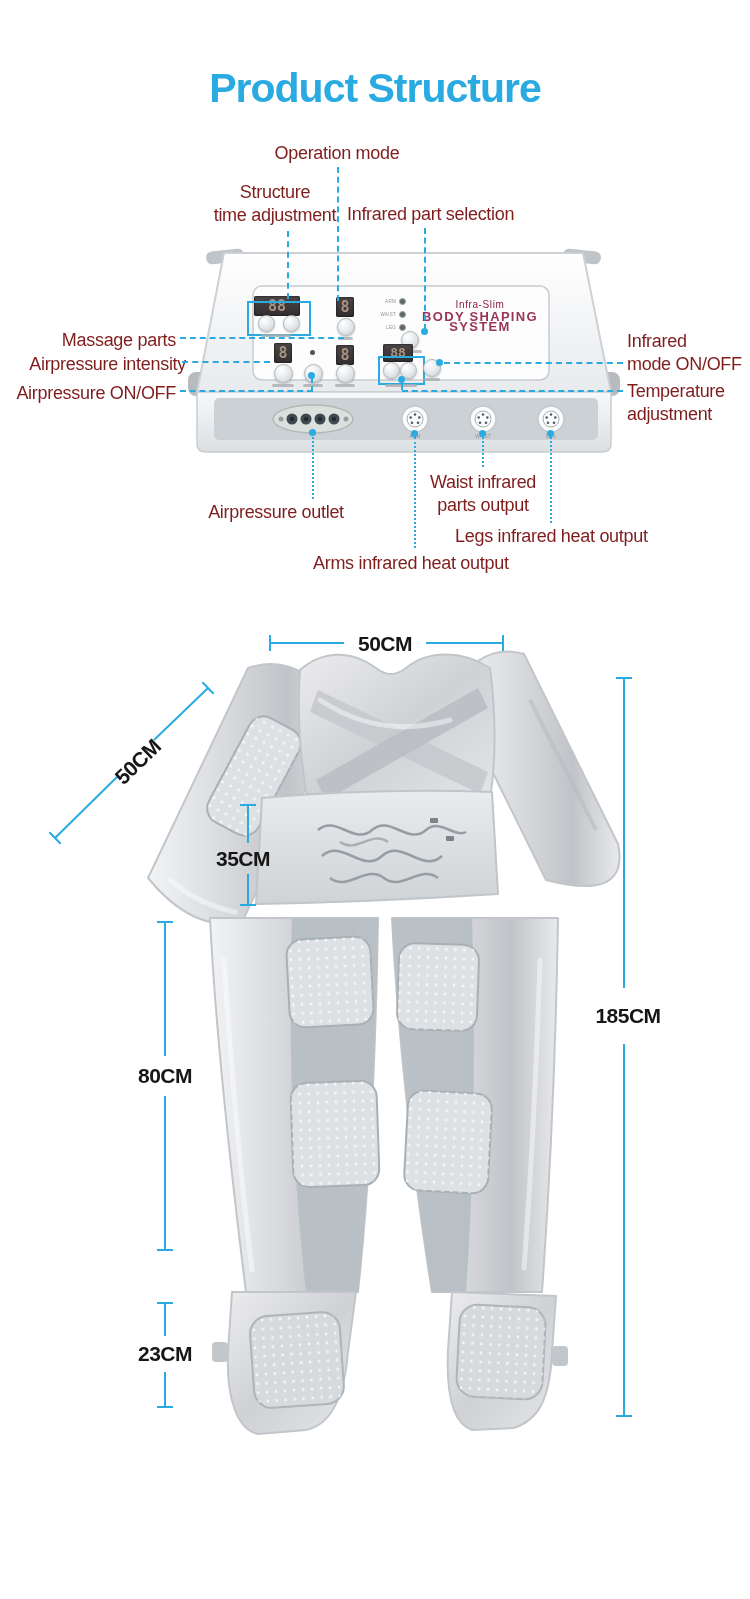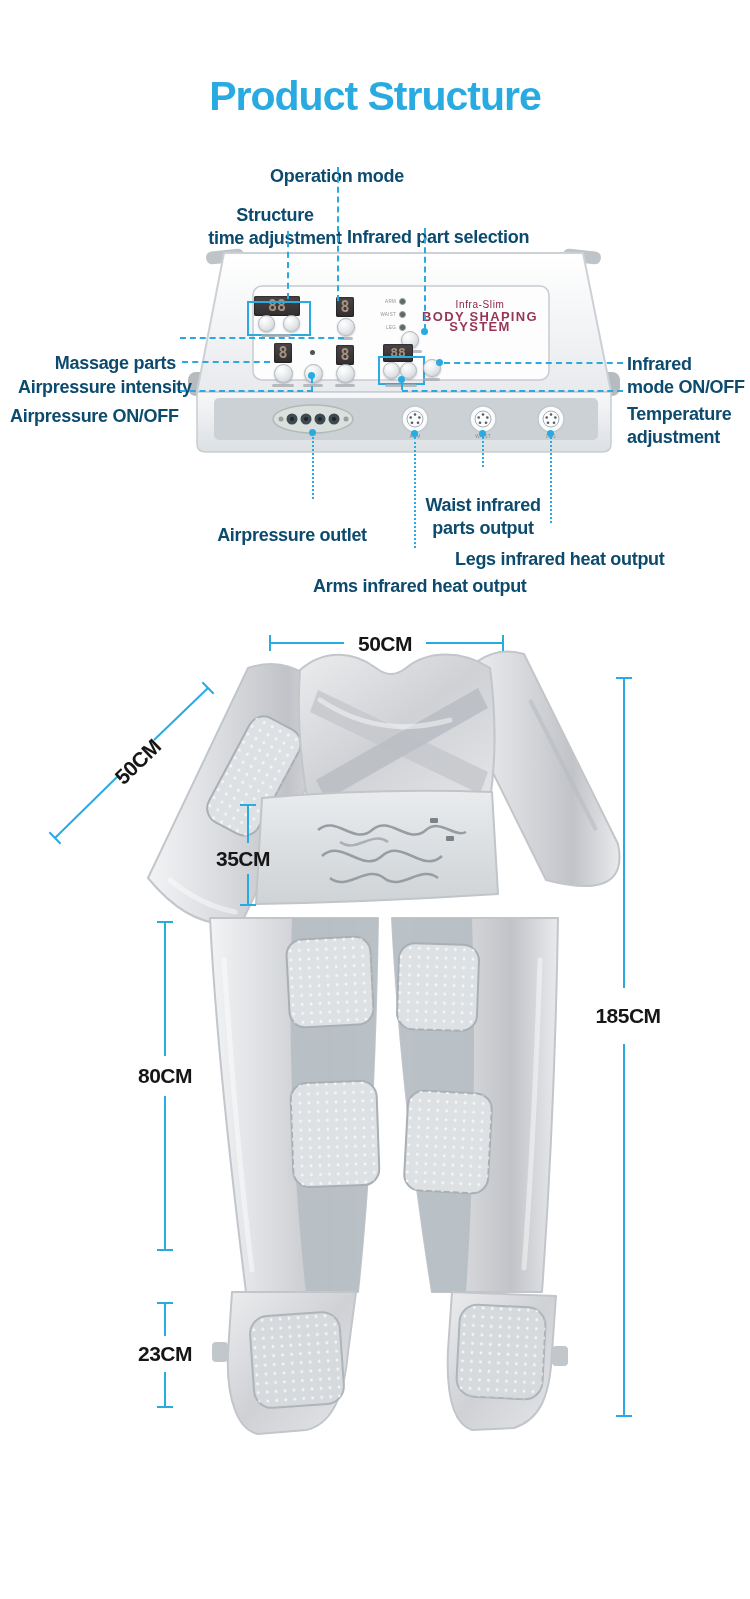--- a/index.html
+++ b/index.html
@@ -1,24 +1,24 @@
 <!DOCTYPE html>
 <html><head>
 <meta charset="utf-8">
 <style>
   html,body{margin:0;padding:0;background:#fff;}
   .page{position:relative;width:750px;height:1599px;background:#ffffff;overflow:hidden;
         font-family:"Liberation Sans",sans-serif;color:#1d1d1b;}
   .abs{position:absolute;}
   
-  .title{position:absolute;top:46px;left:0;width:750px;text-align:center;
+  .title{position:absolute;top:38px;left:0;width:750px;text-align:center;
          font-size:41px;font-weight:bold;letter-spacing:-1px;color:#29abe2;}
   
-  .co{position:absolute;font-size:18px;line-height:23px;font-weight:700;
-      color:#0c4a6e;letter-spacing:-0.3px;white-space:nowrap;margin-top:23px;}
+  .co{position:absolute;font-size:18px;line-height:23px;font-weight:400;
+      color:#7f1d1d;letter-spacing:-0.3px;white-space:nowrap;}
   .co.center{text-align:center;}
   .co.right{text-align:right;}
   
   .hl{position:absolute;height:0;border-top:2px dashed #29abe2;}
   .vl{position:absolute;width:0;border-left:2px dashed #29abe2;}
   .vdot{position:absolute;width:0;border-left:2px dotted #29abe2;}
   .dot{position:absolute;width:7px;height:7px;border-radius:50%;background:#29abe2;}
   
   .seg{position:absolute;background:linear-gradient(#4a4547,#322e30);border-radius:2px;
        color:#a8937f;font-family:"DejaVu Sans Mono",monospace;font-weight:bold;
@@ -183,21 +183,21 @@
     <span>Airpressure ON/OFF</span>
   </div>
   <div class="co" style="left:627px;top:330px;">
     <span>Infrared</span><br>
     <span>mode ON/OFF</span>
   </div>
   <div class="co" style="left:627px;top:380px;">
     <span>Temperature</span><br>
     <span>adjustment</span>
   </div>
-  <div class="co center" style="left:192px;top:501px;width:200px;">
+  <div class="co center" style="left:176px;top:501px;width:200px;">
     <span>Airpressure outlet</span>
   </div>
   <div class="co center" style="left:408px;top:471px;width:150px;">
     <span>Waist infrared</span><br>
     <span>parts output</span>
   </div>
   <div class="co" style="left:455px;top:525px;">
     <span>Legs infrared heat output</span>
   </div>
   <div class="co" style="left:313px;top:552px;">

